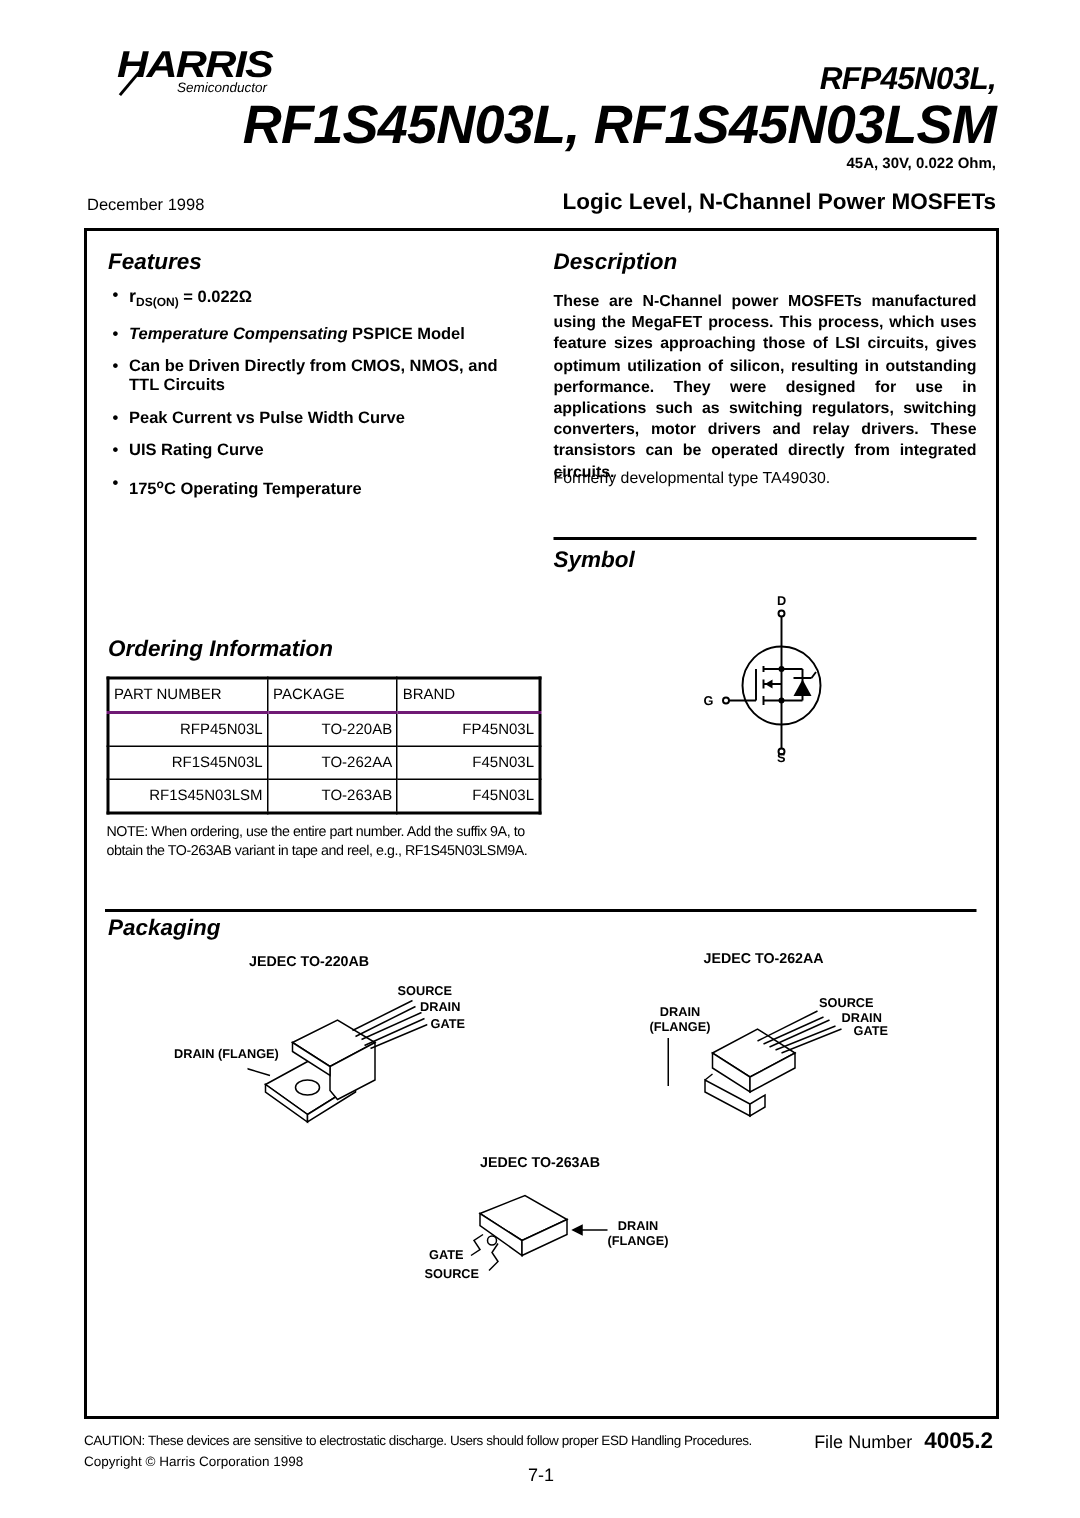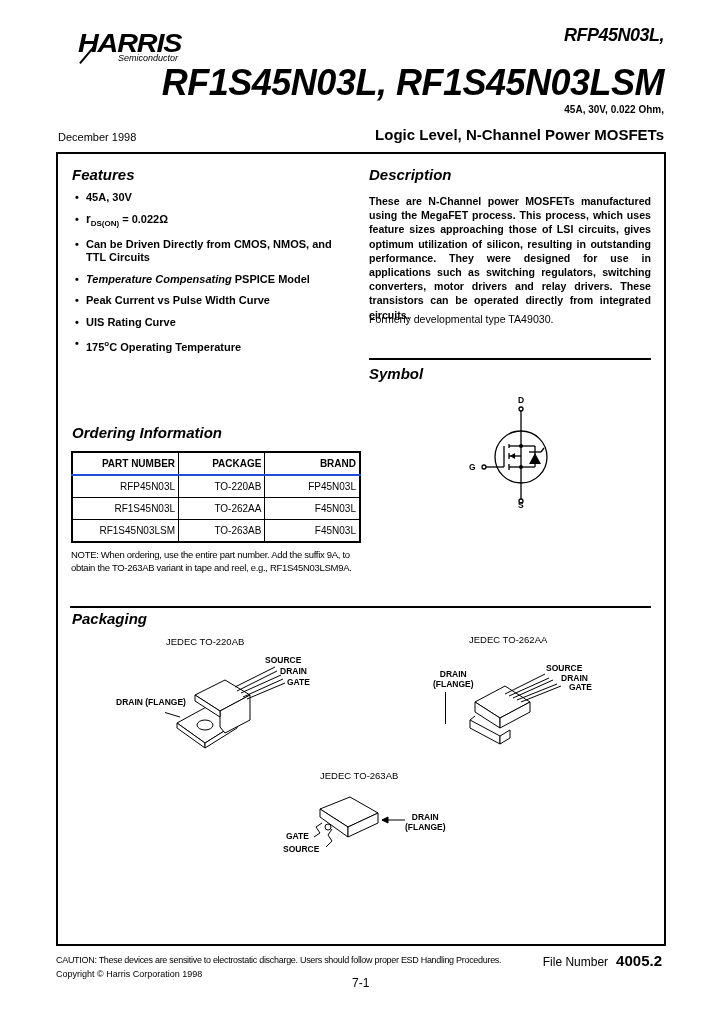--- a/index.html
+++ b/index.html
@@ -4,43 +4,43 @@
 <style>
   html, body { margin:0; padding:0; background:#fff; }
   body { width:720px; height:1012px; position:relative; overflow:hidden;
          font-family:"Liberation Sans", sans-serif; color:#000; }
   .abs { position:absolute; }
   .logo { left:72px; top:30px; width:120px; height:30px; }
   .logo-text { position:absolute; left:6px; top:0; font-size:25px; font-weight:bold;
                font-style:italic; letter-spacing:-1px; line-height:26px; transform:scaleX(1.15); transform-origin:left; }
   .logo-sub { position:absolute; left:46px; top:23px; font-size:9px; font-style:italic; }
   .logo-slash { position:absolute; left:14px; top:14px; width:2px; height:22px; background:#000; transform:rotate(40deg); }
-  .title1 { right:56px; top:20px; font-size:18px; font-weight:bold; font-style:italic; letter-spacing:-0.5px; text-align:right; line-height:30px; }
+  .title1 { right:56px; top:38px; font-size:21px; font-weight:bold; font-style:italic; letter-spacing:-0.5px; text-align:right; line-height:30px; }
   .title2 { right:56px; top:68px; font-size:36px; font-weight:bold; font-style:italic; letter-spacing:-0.5px; text-align:right; line-height:30px; }
   .sub1 { right:56px; top:104px; font-size:10px; font-weight:bold; text-align:right; }
   .sub2 { right:56px; top:126px; font-size:15px; font-weight:bold; text-align:right; }
   .date { left:58px; top:131px; font-size:11px; }
   .frame { left:56px; top:152px; width:606px; height:790px; border:2px solid #000; box-sizing:content-box; }
   h2.sec { position:absolute; margin:0; font-size:15px; font-weight:bold; font-style:italic; }
   .rule { position:absolute; height:2px; background:#000; }
   ul.feat { position:absolute; left:72px; top:191px; width:280px; margin:0; padding:0; list-style:none; font-size:11px; font-weight:bold; }
   ul.feat li { position:relative; padding-left:14px; margin-bottom:8.5px; line-height:13px; }
   ul.feat li::before { content:"•"; position:absolute; left:3px; top:0; }
   .it { font-style:italic; }
   .subli { padding-left:10px; margin-top:4px; position:relative; }
   .subli .dash { position:absolute; left:0; }
   .subli span.txt { display:block; padding-left:10px; }
   table.ord { position:absolute; left:71px; top:451px; width:290px; border-collapse:collapse; font-size:10px; }
   table.ord th, table.ord td { border:1px solid #000; height:21px; padding:0 3px; text-align:right; }
-  table.ord th { font-weight:bold; text-align:right; border-bottom:2px solid #1d4ed8; }
+  table.ord th { font-weight:normal; text-align:left; border-bottom:2px solid #701a75; }
   table.ord { border:2px solid #000; }
   .note { left:71px; top:548px; width:292px; font-size:9.5px; line-height:13px; letter-spacing:-0.3px; }
   .desc { left:369px; top:194px; width:282px; font-size:10.6px; line-height:14.2px; text-align:justify;font-weight:bold; }
   .former { left:369px; top:313px; font-size:10.6px; }
-  .pkg-label { font-size:9.5px; font-weight:normal; position:absolute; }
+  .pkg-label { font-size:9.5px; font-weight:bold; position:absolute; }
   .pin { font-size:8.5px; font-weight:bold; position:absolute; line-height:10px; }
   .caution { left:56px; top:955px; font-size:9px; letter-spacing:-0.3px; }
   .copyright { left:56px; top:969px; font-size:9px; }
   .filenum { right:58px; top:952px; font-size:12px; }
   .filenum b { font-size:15px; margin-left:8px; }
   .pagenum { left:352px; top:976px; font-size:12px; }
   sub, sup { font-size:8px; }
 </style>
 </head>
 <body>
@@ -53,24 +53,23 @@
 <div class="abs title1">RFP45N03L,</div>
 <div class="abs title2">RF1S45N03L, RF1S45N03LSM</div>
 <div class="abs sub1">45A, 30V, 0.022 Ohm,</div>
 <div class="abs sub2">Logic Level, N-Channel Power MOSFETs</div>
 <div class="abs date">December 1998</div>
 
 <div class="abs frame"></div>
 
 <h2 class="sec" style="left:72px;top:166px;">Features</h2>
 <ul class="feat">
-  <li><span>45A, 30V</span></li>
   <li><span style="font-size:12px;">r</span><sub>DS(ON)</sub><span> = 0.022Ω</span></li>
+  <li><span class="it">Temperature Compensating</span><span> PSPICE Model</span></li>
   <li><span>Can be Driven Directly from CMOS, NMOS, and TTL Circuits</span></li>
-  <li><span class="it">Temperature Compensating</span><span> PSPICE Model</span></li>
   <li><span>Peak Current vs Pulse Width Curve</span></li>
   <li><span>UIS Rating Curve</span></li>
   <li><span>175</span><sup>o</sup><span>C Operating Temperature</span></li>
 </ul>
 
 <h2 class="sec" style="left:72px;top:424px;">Ordering Information</h2>
 <table class="ord">
   <thead>
     <tr>
       <th style="width:37%">PART NUMBER</th>

